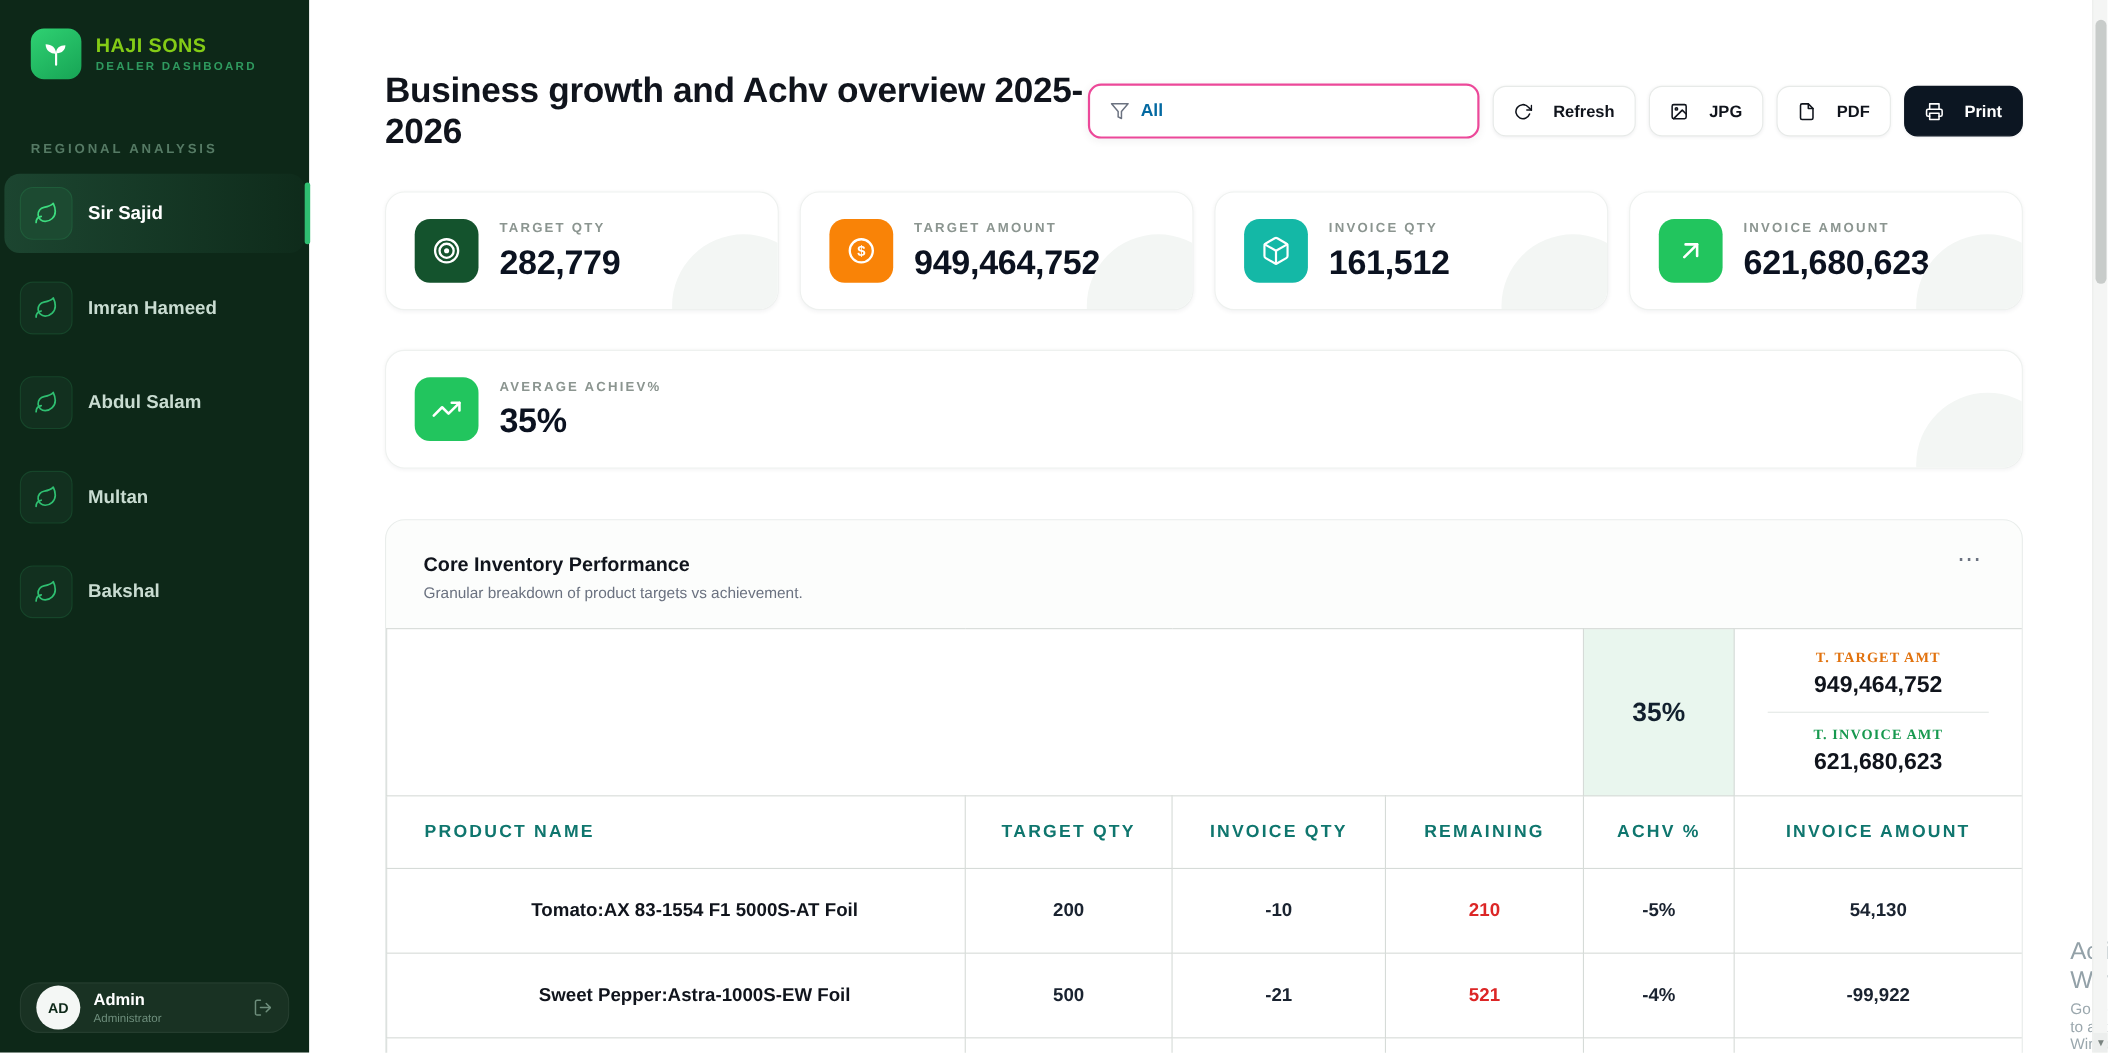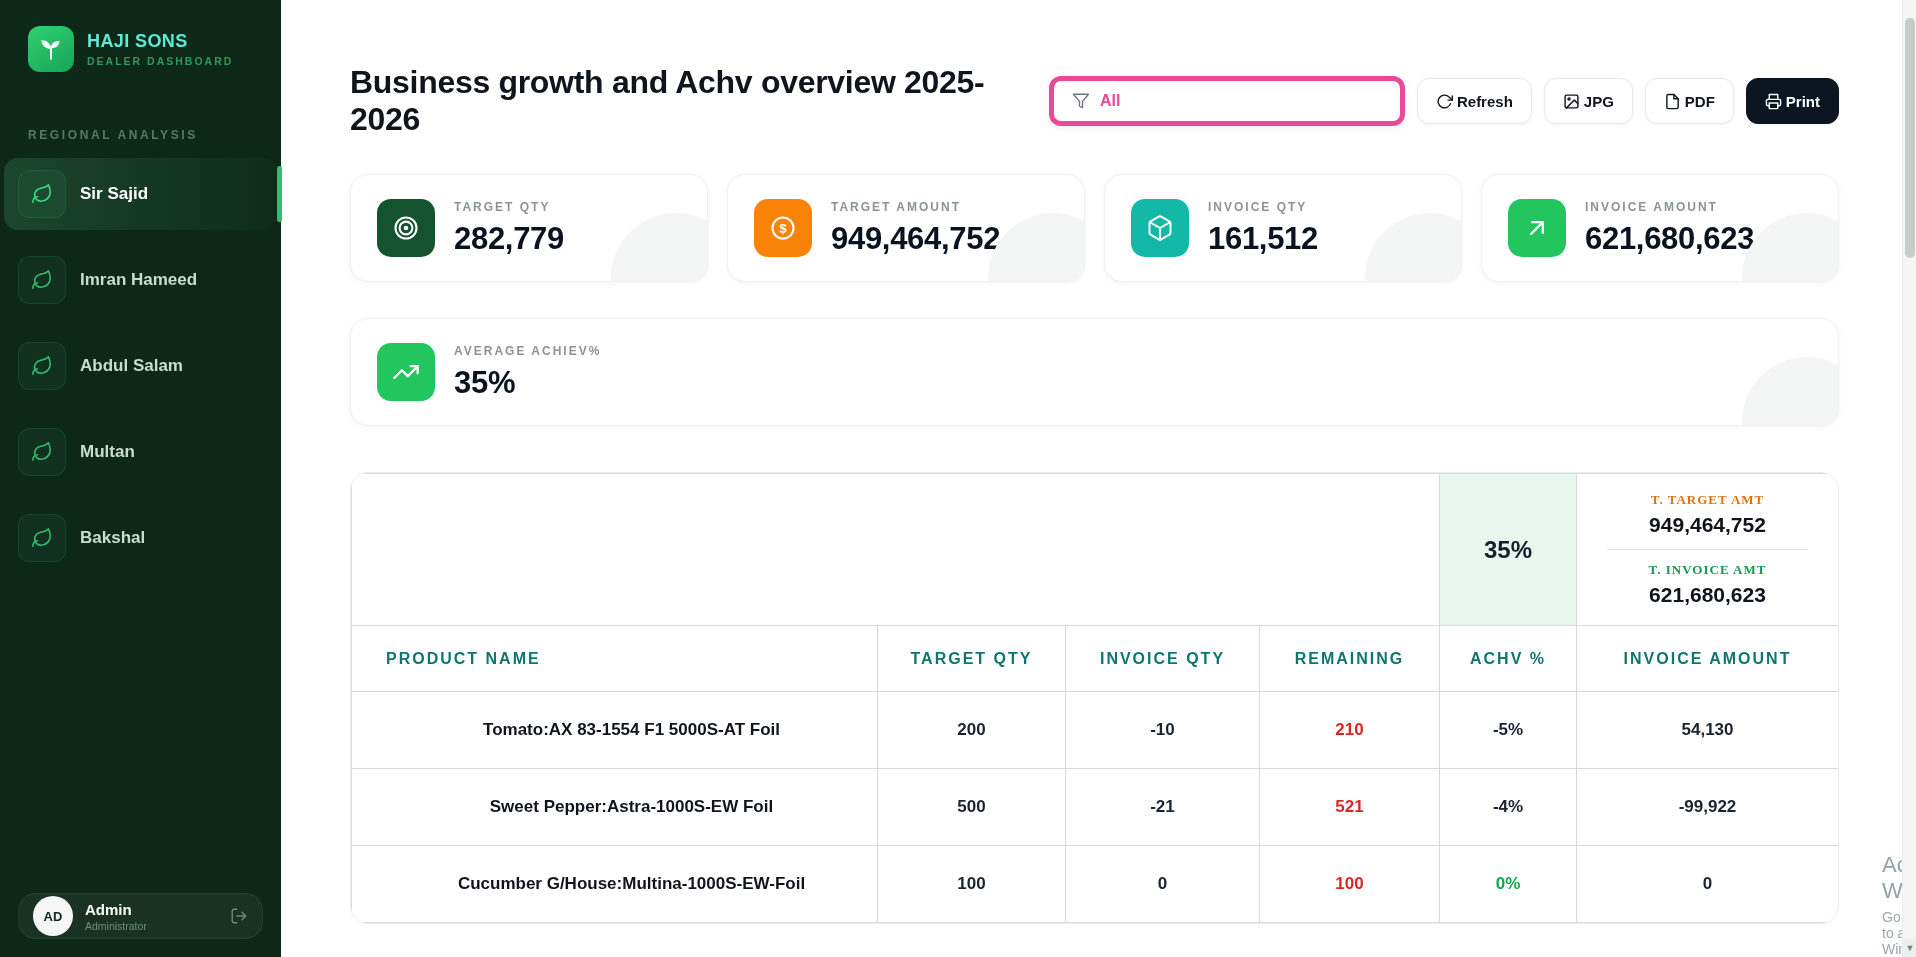--- a/index.html
+++ b/index.html
@@ -4,21 +4,21 @@
 <style>
   * { margin:0; padding:0; box-sizing:border-box; }
   html,body { width:1916px; height:957px; overflow:hidden; }
   body { font-family:"Liberation Sans", sans-serif; background:#ffffff; color:#111827; }
   .app { display:flex; width:1916px; height:957px; position:relative; }
 
   
   .sidebar { width:281px; flex-shrink:0; background:#0d2818; display:flex; flex-direction:column; position:relative; }
   .brand { display:flex; align-items:center; gap:13px; padding:26px 26px 10px 28px; }
   .brand-icon { width:46px; height:46px; border-radius:12px; background:linear-gradient(145deg,#2fd172,#17a455); display:flex; align-items:center; justify-content:center; flex-shrink:0; }
-  .brand-name { color:#5eead4; font-size:18px; font-weight:800; letter-spacing:.4px; }
+  .brand-name { color:#84cc16; font-size:18px; font-weight:800; letter-spacing:.4px; }
   .brand-sub { color:#2f9a5f; font-size:10.5px; font-weight:700; letter-spacing:2px; margin-top:3px; }
   .section-label { color:#557a64; font-size:12px; font-weight:700; letter-spacing:2.6px; padding:0 28px; margin-top:46px; margin-bottom:16px; }
   .nav { flex:1; padding:0 4px;text-align:center; }
   .nav-item { display:flex; align-items:center; gap:14px; padding:12px 14px; border-radius:14px; margin-bottom:14px; position:relative; cursor:pointer; }
   .nav-item .nav-icon { width:48px; height:48px; border-radius:12px; background:#12301f; border:1px solid rgba(61,220,127,.12); display:flex; align-items:center; justify-content:center; color:#2fbf71; flex-shrink:0; }
   .nav-item .nav-label { color:#c9dcd1; font-size:17px; font-weight:700; }
   .nav-item.active { background:linear-gradient(90deg,#1c4530,#15382636); }
   .nav-item.active .nav-label { color:#ffffff; }
   .nav-item.active .nav-icon { background:#1c4a31; color:#3ddc7f; }
   .active-bar { position:absolute; right:-5px; top:8px; bottom:8px; width:5px; border-radius:4px; background:#2fbf71; }
@@ -27,22 +27,22 @@
   .user-name { color:#ffffff; font-size:15px; font-weight:700; }
   .user-role { color:#6d8d7b; font-size:10.5px; margin-top:2px; }
   .logout { margin-left:auto; color:#6d8d7b; display:flex; cursor:pointer; }
 
   
   .main { flex:1; position:relative; padding-left:69px; }
   .content { width:1489px; }
   .topbar { display:flex; align-items:center; margin-top:64px; }
   .page-title { font-size:32px; font-weight:800; letter-spacing:-.3px; color:#10141c; }
   .actions { margin-left:auto; display:flex; align-items:center; gap:12px; }
-  .filter-box { width:356px; height:50px; background:#ffffff; border:5px solid #ec4899; border-radius:12px; box-shadow:0 2px 8px rgba(16,24,40,.06); display:flex; align-items:center; gap:10px; padding:0 18px; font-size:16px; font-weight:700; color:#ec4899; cursor:pointer; }
-  .btn { height:46px; border:1px solid #e7eae8; background:#ffffff; border-radius:12px; display:flex; align-items:center; gap:4px; padding:0 18px; font-family:inherit; font-size:15px; font-weight:700; color:#10141c; cursor:pointer; box-shadow:0 1px 3px rgba(16,24,40,.05); }
+  .filter-box { width:356px; height:50px; background:#ffffff; border:2px solid #ec4899; border-radius:12px; box-shadow:0 2px 8px rgba(16,24,40,.06); display:flex; align-items:center; gap:10px; padding:0 18px; font-size:16px; font-weight:700; color:#0369a1; cursor:pointer; }
+  .btn { height:46px; border:1px solid #e7eae8; background:#ffffff; border-radius:12px; display:flex; align-items:center; gap:19px; padding:0 18px; font-family:inherit; font-size:15px; font-weight:700; color:#10141c; cursor:pointer; box-shadow:0 1px 3px rgba(16,24,40,.05); }
   .btn.dark { background:#0c1622; border-color:#0c1622; color:#ffffff; }
 
   .stats-row { display:flex; gap:19px; margin-top:36px; width:1489px; }
   .stat-card { flex:1; background:#ffffff; border:1px solid #eef1ef; border-radius:18px; box-shadow:0 1px 4px rgba(16,24,40,.05); padding:24px 26px; display:flex; align-items:center; gap:19px; position:relative; overflow:hidden; }
   .stat-card::after { content:""; position:absolute; right:-34px; bottom:-62px; width:130px; height:130px; border-radius:50%; background:#f3f6f4; }
   .stat-icon { width:58px; height:58px; border-radius:14px; display:flex; align-items:center; justify-content:center; color:#ffffff; flex-shrink:0; }
   .stat-label { font-size:12px; font-weight:700; letter-spacing:2px; color:#8b9590; margin-bottom:7px; }
   .stat-value { font-size:31px; font-weight:800; letter-spacing:-.3px; color:#0b1220; }
   .stats-row.single .stat-card { flex:none; width:100%; }
 
@@ -286,20 +286,27 @@
               </svg>
           </div>
           <div>
             <div class="stat-label">AVERAGE ACHIEV%</div>
             <div class="stat-value">35%</div>
           </div>
         </div>
       </div>
 
       <section class="inv-card">
+        <div class="inv-head">
+          <div>
+            <div class="inv-title">Core Inventory Performance</div>
+            <div class="inv-sub">Granular breakdown of product targets vs achievement.</div>
+          </div>
+          <div class="inv-menu">⋯</div>
+        </div>
 
         <table class="inv">
           <colgroup>
             <col style="width:526px">
               <col style="width:188px">
               <col style="width:194px">
               <col style="width:180px">
               <col style="width:137px">
               <col style="width:262px">
           </colgroup>

